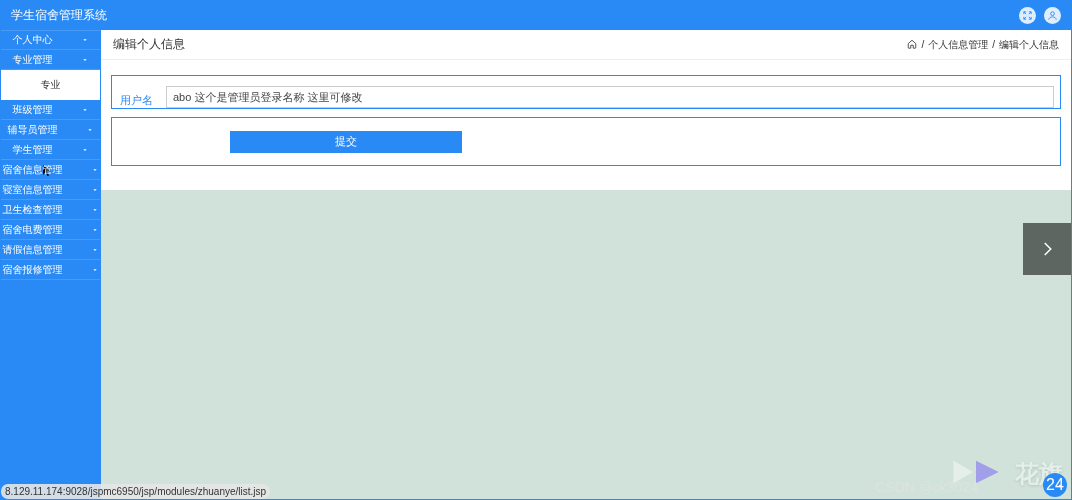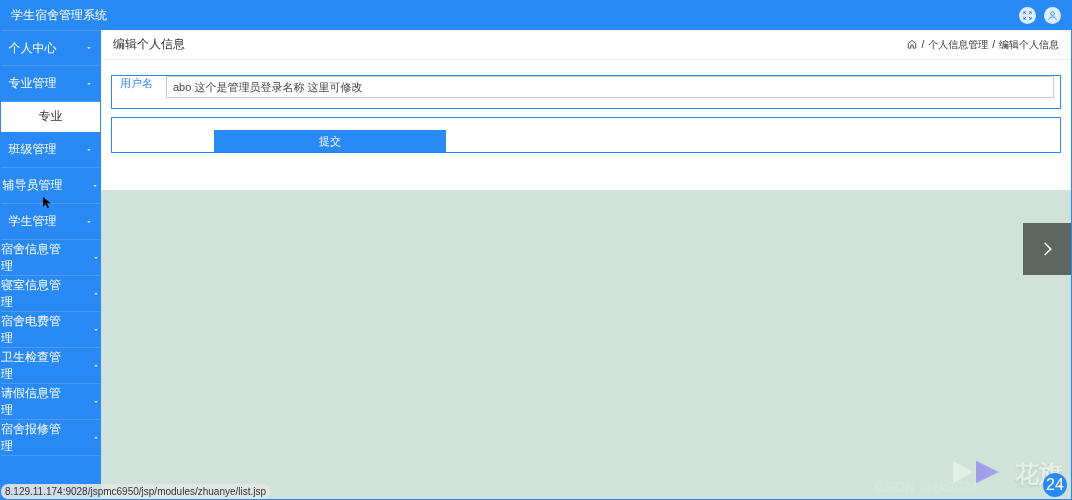--- a/index.html
+++ b/index.html
@@ -11,38 +11,38 @@
   .header-title { color: #fff; font-size: 12px; font-weight: 500; }
   .header-icons { display: flex; gap: 8px; }
   .header-icon { width: 17px; height: 17px; border-radius: 50%; background: rgba(255,255,255,0.85); display: flex; align-items: center; justify-content: center; cursor: pointer; }
   .header-icon svg { width: 11px; height: 11px; }
 
   
   .main { position: absolute; top: 29px; left: 0; right: 0; bottom: 0; display: flex; }
 
   
   .sidebar { width: 100px; background: #2a8af5; display: flex; flex-direction: column; border-right: 1px solid #2a8af5; }
-  .sidebar-item { height: 36px; display: flex; align-items: center; justify-content: center; color: #fff; font-size: 12px; cursor: pointer; border-bottom: 1px solid rgba(255,255,255,0.15); position: relative; gap: 24px; }
+  .sidebar-item { height: 20px; display: flex; align-items: center; justify-content: center; color: #fff; font-size: 10px; cursor: pointer; border-bottom: 1px solid rgba(255,255,255,0.15); position: relative; gap: 24px; }
   .sidebar-item.top { border-top: 1px solid rgba(255,255,255,0.15); }
   .sidebar-item.active { background: #fff; color: #333; height: 30px; }
   .sidebar-caret { margin-left: 4px; display: inline-flex; }
   .sidebar-caret svg { width: 8px; height: 8px; }
 
   
   .content { flex: 1; display: flex; flex-direction: column; background: #d0e2d9; }
   .content-header { height: 30px; background: #fff; display: flex; align-items: center; justify-content: space-between; padding: 0 12px; border-bottom: 1px solid #eee; }
   .content-title { font-size: 12px; color: #333; }
   .breadcrumb { font-size: 10px; color: #333; display: flex; align-items: center; gap: 4px; }
   .breadcrumb svg { width: 10px; height: 10px; }
 
   .form-area { background: #fff; padding: 15px 10px 10px 10px; height: 130px; }
-  .form-row { border: 1px solid #2a8af5; height: 34px; display: flex; align-items: flex-start; padding: 0 6px; margin-bottom: 8px; }
+  .form-row { border: 1px solid #2a8af5; height: 34px; display: flex; align-items: flex-end; padding: 0 6px; margin-bottom: 8px; }
   .form-label { color: #2a8af5; font-size: 11px; width: 40px; text-align: left; margin-right: 6px; margin-left:2px; }
   .form-input { flex: 1; height: 22px; border: 1px solid #ccc; font-size: 11px; padding: 0 6px; color: #444; outline: none; }
-  .submit-row { border: 1px solid #2a8af5; height: 36px; display: flex; align-items: flex-end; padding: 0 2px; }
+  .submit-row { border: 1px solid #2a8af5; height: 49px; display: flex; align-items: center; padding: 0 18px; }
   .submit-btn { margin-left: 100px; width: 232px; height: 22px; background: #2a8af5; border: none; color: #fff; font-size: 11px; cursor: pointer; }
 
   .bg-area { flex: 1; position: relative; }
 
   
   .next-overlay { position: absolute; top: 222px; right: 0; width: 48px; height: 52px; background: rgba(0,0,0,0.55); display: flex; align-items: center; justify-content: center; cursor: pointer; }
   .next-overlay svg { width: 18px; height: 18px; }
 
   
   .status-bar { position: absolute; left: 0; bottom: 0; background: rgba(230,230,230,0.9); color: #333; font-size: 10px; padding: 2px 4px; border-radius: 7px; }
@@ -139,29 +139,29 @@
       </div>
       <div class="sidebar-item">
         <span>寝室信息管理</span>
         <span class="sidebar-caret">
             <svg viewBox="0 0 24 24" fill="#fff">
               <path d="M7 10l5 5 5-5z"></path>
             </svg>
           </span>
       </div>
       <div class="sidebar-item">
+        <span>卫生检查管理</span>
+        <span class="sidebar-caret">
+            <svg viewBox="0 0 24 24" fill="#fff">
+              <path d="M7 10l5 5 5-5z"></path>
+            </svg>
+          </span>
+      </div>
+      <div class="sidebar-item">
         <span>宿舍电费管理</span>
-        <span class="sidebar-caret">
-            <svg viewBox="0 0 24 24" fill="#fff">
-              <path d="M7 10l5 5 5-5z"></path>
-            </svg>
-          </span>
-      </div>
-      <div class="sidebar-item">
-        <span>卫生检查管理</span>
         <span class="sidebar-caret">
             <svg viewBox="0 0 24 24" fill="#fff">
               <path d="M7 10l5 5 5-5z"></path>
             </svg>
           </span>
       </div>
       <div class="sidebar-item">
         <span>请假信息管理</span>
         <span class="sidebar-caret">
             <svg viewBox="0 0 24 24" fill="#fff">

